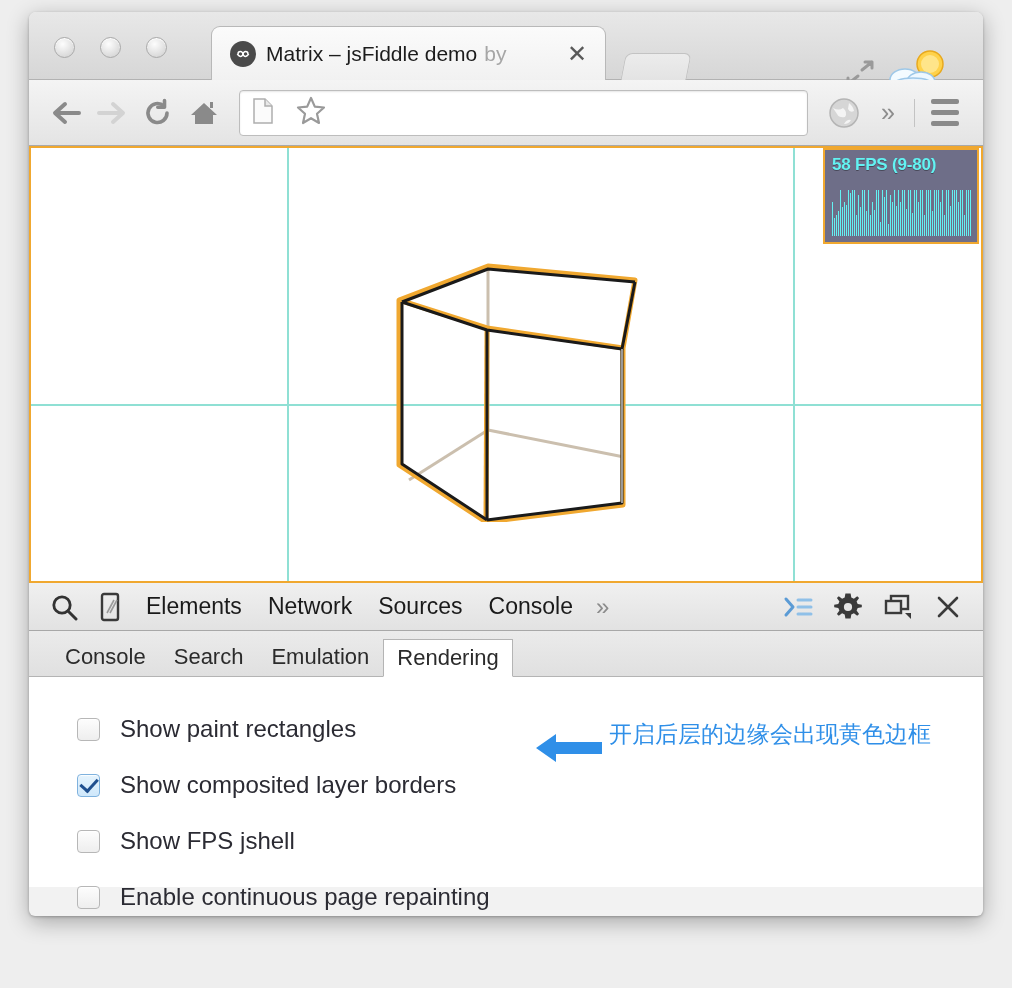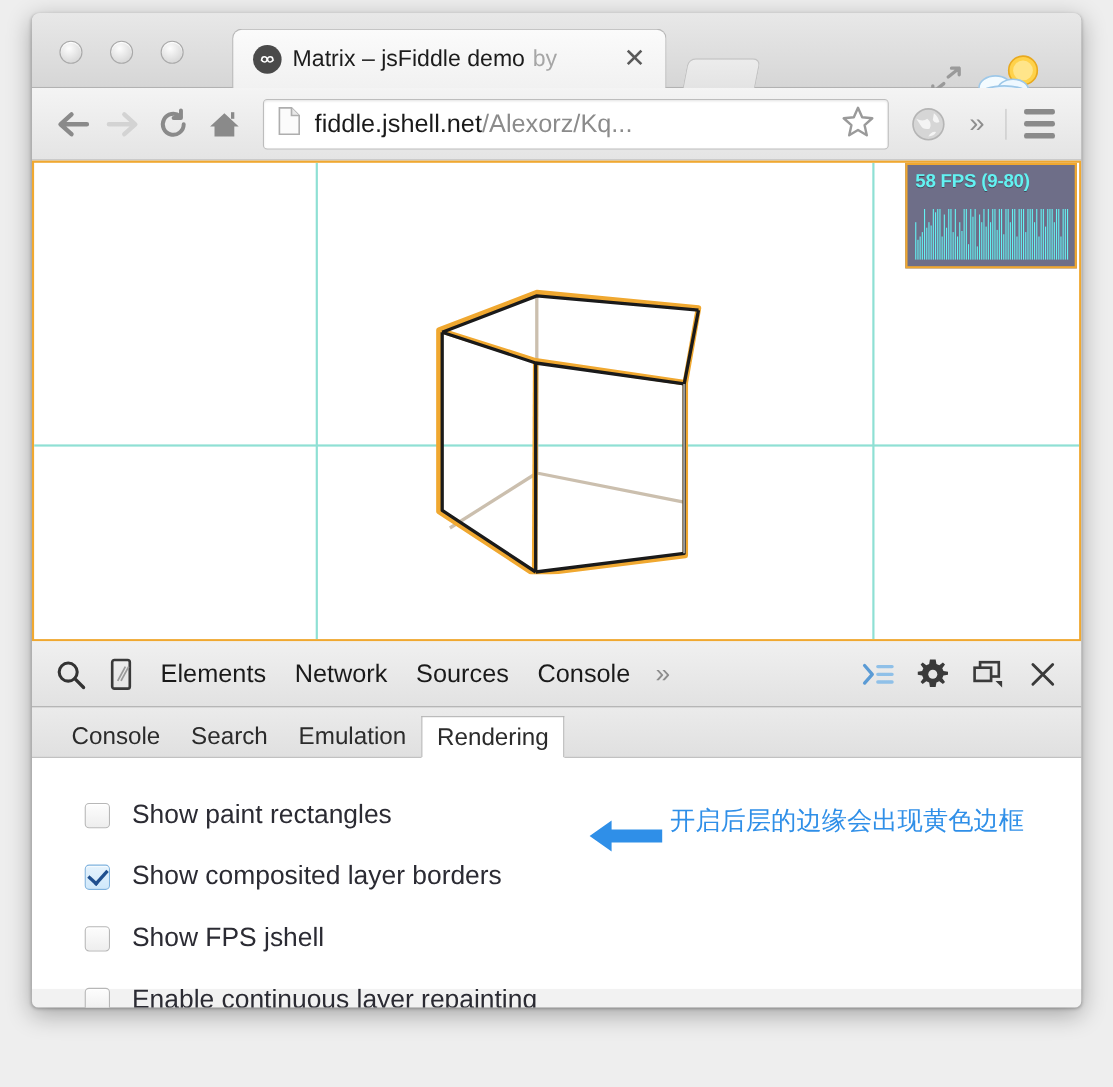--- a/index.html
+++ b/index.html
@@ -146,21 +146,21 @@
     height: 48px;
     display: flex; align-items: flex-end; gap: 1px;
   }
   .fps-bar { flex: 1 1 auto; background: #63f2f2; min-width: 1px; }
 
   
   #cube-stage { position: absolute; left: 358px; top: 104px; width: 262px; height: 270px; }
 
   
   #devtools-toolbar {
-    position: relative; height: 60px;
+    position: relative; height: 48px;
     background: linear-gradient(#f0f0f0, #e2e2e2);
     border-bottom: 1px solid #a8a8a8;
     display: flex; align-items: center;
     padding: 0 12px;
   }
   .dt-icon-btn {
     width: 46px; height: 42px; flex: 0 0 auto;
     display: flex; align-items: center; justify-content: center; cursor: pointer;
   }
   .dt-panel-tab {
@@ -306,23 +306,20 @@
         <rect x="21" y="3" width="3" height="6" fill="#8a8a8a"></rect>
       </svg>
     </div>
 
     <div id="omnibox">
       <div id="page-doc-icon">
         <svg width="22" height="26" viewBox="0 0 22 26" aria-hidden="true">
           <path d="M2 1 H13 L20 8 V25 H2 Z" fill="#fbfbfb" stroke="#aeaeae" stroke-width="1.5"></path>
           <path d="M13 1 V8 H20" fill="#e8e8e8" stroke="#aeaeae" stroke-width="1.5"></path>
         </svg>
-      </div>
-      <div id="url-text">
-        <span>fiddle.jshell.net</span><span id="url-path">/Alexorz/Kq...</span>
       </div>
       <div id="bookmark-star">
         <svg width="30" height="29" viewBox="0 0 30 29" aria-hidden="true">
           <path d="M15 2 L18.8 10.6 L28 11.5 L21 17.8 L23 27 L15 22.2 L7 27 L9 17.8 L2 11.5 L11.2 10.6 Z" fill="none" stroke="#9a9a9a" stroke-width="2.2" stroke-linejoin="round"></path>
         </svg>
       </div>
     </div>
 
     <div id="globe-icon">
       <svg width="34" height="34" viewBox="0 0 34 34" aria-hidden="true">
@@ -518,21 +515,21 @@
       <div class="render-label">Show composited layer borders</div>
     </div>
 
     <div class="render-row">
       <div class="cbox"></div>
       <div class="render-label">Show FPS jshell</div>
     </div>
 
     <div class="render-row">
       <div class="cbox"></div>
-      <div class="render-label">Enable continuous layer repainting</div>
+      <div class="render-label">Enable continuous page repainting</div>
     </div>
 
     <div id="annotation-arrow">
       <svg width="70" height="38" viewBox="0 0 70 38" aria-hidden="true">
         <path d="M2 19 L22 5 L22 13 L68 13 L68 25 L22 25 L22 33 Z" fill="#2f8fe8"></path>
       </svg>
     </div>
     <div id="annotation-text">开启后层的边缘会出现黄色边框</div>
   </div>
 

